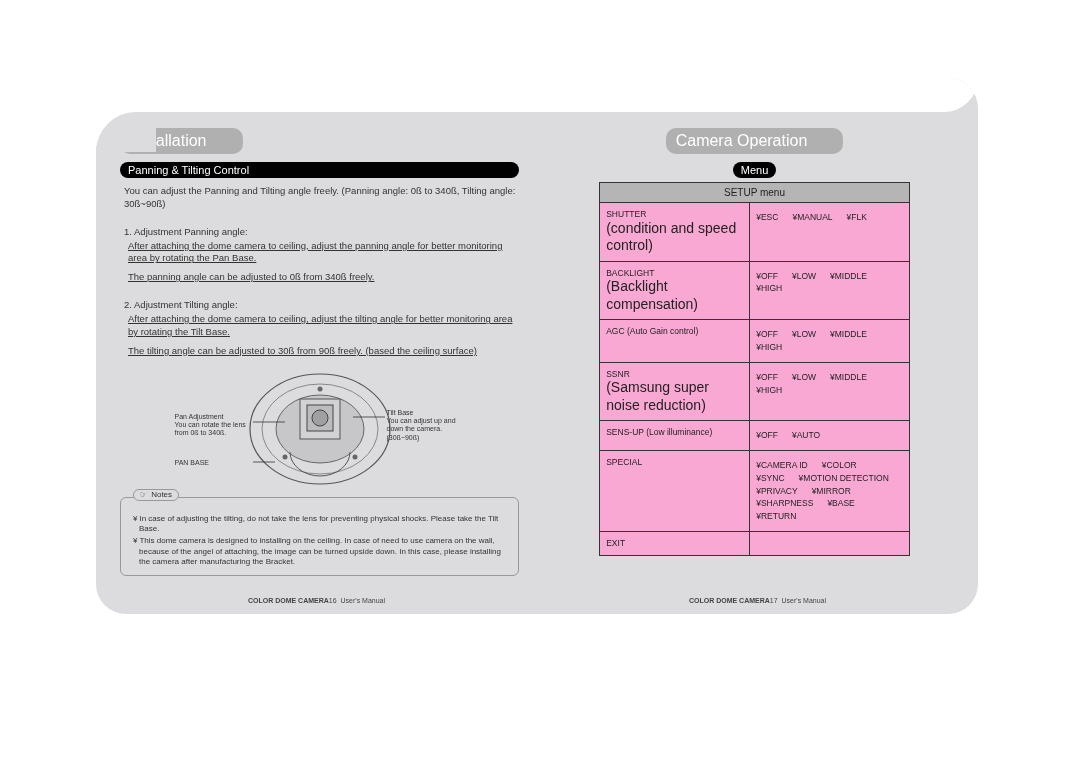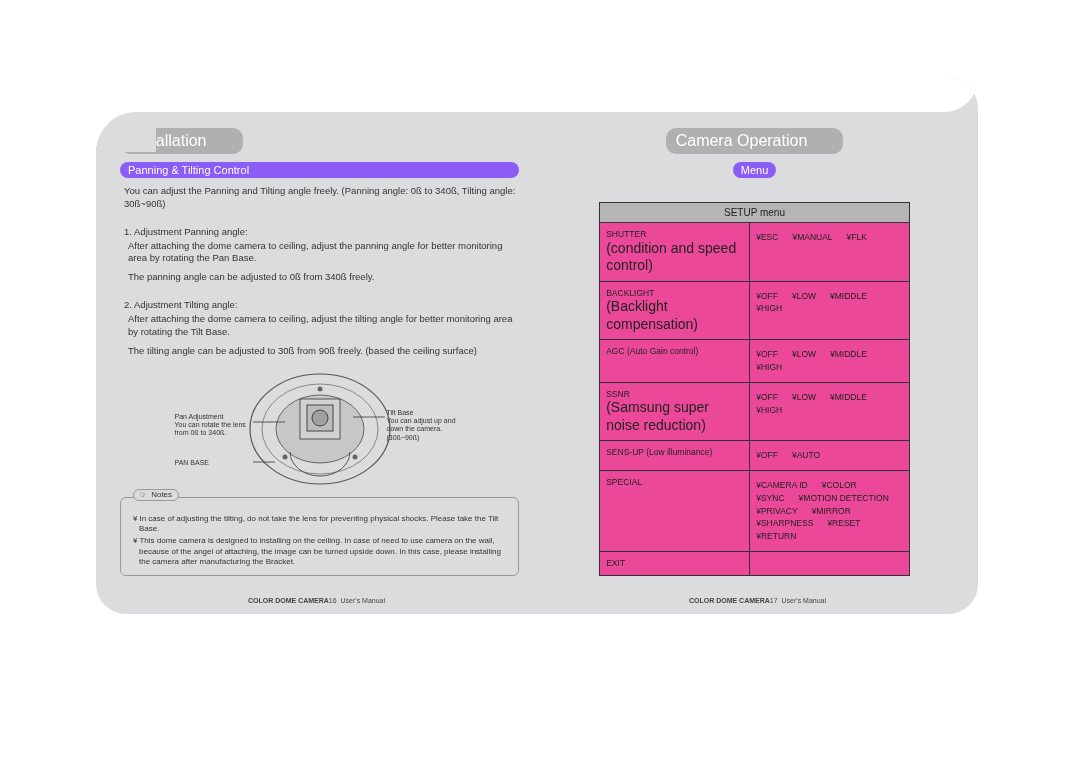--- a/index.html
+++ b/index.html
@@ -66,35 +66,35 @@
     display:inline-block;
     background: #b0b0b0;
     color:#fff;
     font-size:16px;
     padding: 4px 36px 4px 10px;
     border-radius: 10px;
     margin-bottom: 8px;
     font-weight:normal;
   }
   .sub-head {
-    background: #8b5cf6;
+    background: #000000;
     color:#fff;
     font-size:11px;
     padding: 2px 8px;
     border-radius: 8px;
     margin-bottom:4px;
   }
   .body-text {
     font-size: 9.5px;
     line-height: 1.35;
     color:#333;
     margin: 3px 0 3px 4px;
   }
   .num-item { margin-left: 4px; margin-top:12px; font-size:9.5px; }
-  .indent { margin-left: 8px; }
+  .indent { margin-left: 8px; text-decoration: underline; }
 
   
   .diagram {
     margin: 6px auto 4px auto;
     width: 290px;
     height: 120px;
     position:relative;
   }
   .diagram svg { width:100%; height:100%; }
   .dlabel { position:absolute; font-size:7px; line-height:1.2; color:#333; }
@@ -121,22 +121,22 @@
     display:flex;
     align-items:center;
     gap:4px;
   }
   .notes li { list-style:none; text-indent:-6px; padding-left:10px; margin-bottom:2px;}
   .notes li::before { content:"¥"; margin-right:2px; }
 
   
   .menu-frame {
     border:1px solid #333;
-    margin-top:20px;
-    background: #ec4899;
+    margin-top:0;
+    background: #f9a8d4;
   }
   .menu-title {
     background:#b5b5b5;
     text-align:center;
     font-size:10px;
     padding:4px 0;
     color:#222;
     border-bottom:1px solid #333;
   }
   .menu-row {
@@ -263,21 +263,21 @@
           <div class="menu-row">
             <div class="menu-cell-left">SSNR<br><span class="small-note">(Samsung super noise reduction)</span></div>
             <div class="menu-cell-right"><span class="opt">OFF</span><span class="opt">LOW</span><span class="opt">MIDDLE</span><br><span class="opt">HIGH</span></div>
           </div>
           <div class="menu-row">
             <div class="menu-cell-left">SENS-UP (Low illuminance)</div>
             <div class="menu-cell-right"><span class="opt">OFF</span><span class="opt">AUTO</span></div>
           </div>
           <div class="menu-row">
             <div class="menu-cell-left">SPECIAL</div>
-            <div class="menu-cell-right"><span class="opt">CAMERA ID</span><span class="opt">COLOR</span><br><span class="opt">SYNC</span><span class="opt">MOTION DETECTION</span><br><span class="opt">PRIVACY</span><span class="opt">MIRROR</span><br><span class="opt">SHARPNESS</span><span class="opt">RESET</span><br><span class="opt">RETURN</span></div>
+            <div class="menu-cell-right"><span class="opt">CAMERA ID</span><span class="opt">COLOR</span><br><span class="opt">SYNC</span><span class="opt">MOTION DETECTION</span><br><span class="opt">PRIVACY</span><span class="opt">MIRROR</span><br><span class="opt">SHARPNESS</span><span class="opt">BASE</span><br><span class="opt">RETURN</span></div>
           </div>
           <div class="menu-row">
             <div class="menu-cell-left">EXIT</div>
             <div class="menu-cell-right"></div>
           </div>
         </div>
     </div>
 
     <div class="footer">
       <span><span class="bold">COLOR DOME CAMERA</span><span>17</span>&nbsp;&nbsp;<span>User's Manual</span></span>

